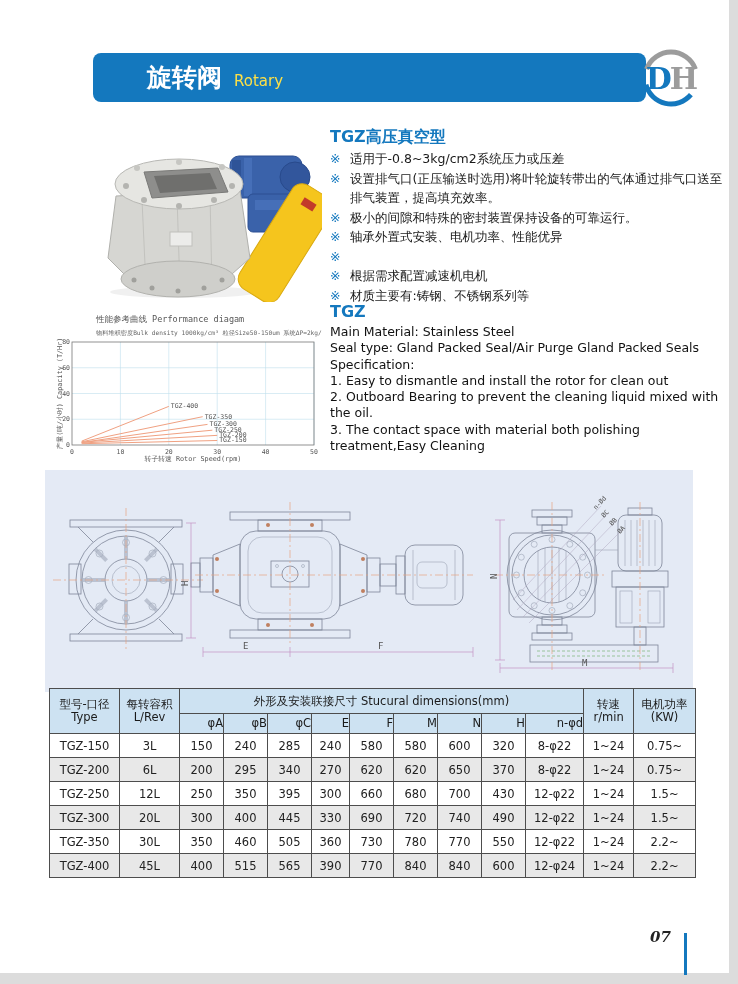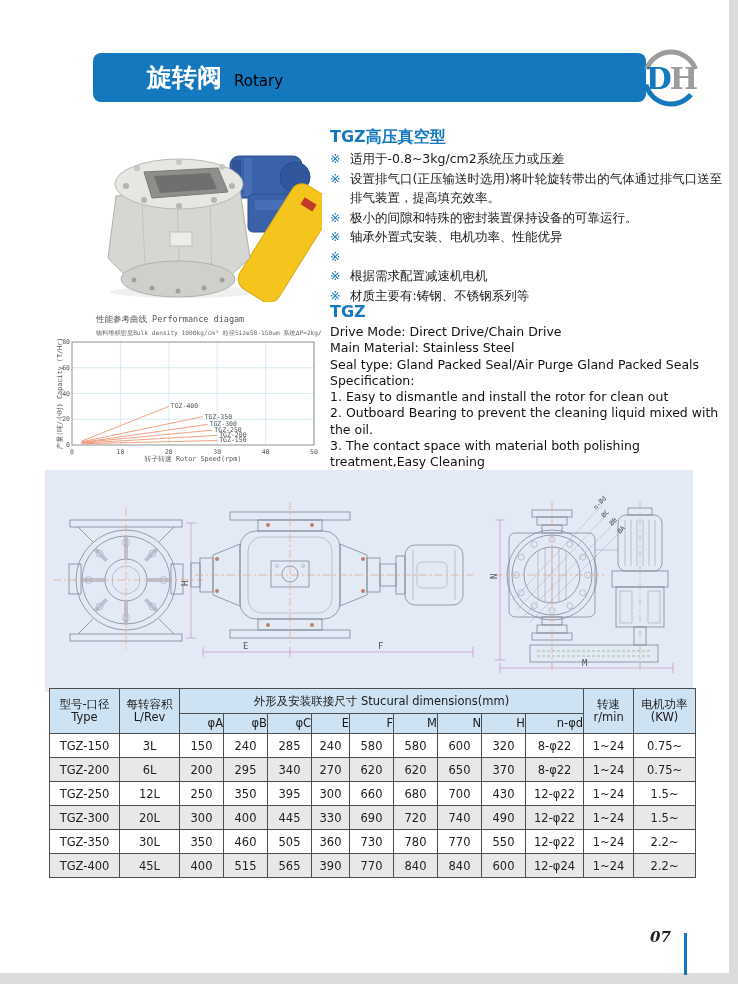--- a/index.html
+++ b/index.html
@@ -6,21 +6,21 @@
   .page{position:relative;width:738px;height:984px;background:#fff;overflow:hidden;
         font-family:"DejaVu Sans","Liberation Sans",sans-serif;color:#1a1a1a;}
   .abs{position:absolute;}
   .edge-right{left:729px;top:0;width:9px;height:984px;background:#dcdcdc;}
   .edge-bottom{left:0;top:973px;width:738px;height:11px;background:#dcdcdc;}
 
   
   .header-bar{left:55px;top:53px;width:553px;height:49px;background:#1478be;border-radius:8px;
               display:flex;align-items:baseline;padding-left:54px;box-sizing:border-box;margin-left:38px;}
   .header-bar .zh{color:#fff;font-size:25px;font-weight:bold;line-height:49px;}
-  .header-bar .en{color:#000000;font-size:15px;margin-left:12px;}
+  .header-bar .en{color:#fde047;font-size:15px;margin-left:12px;}
 
   
   .sec-heading{font-size:16px;font-weight:bold;color:#1478be;}
   .bullets{width:404px;font-size:12.5px;line-height:19.5px;color:#1a1a1a;}
   .bullet{display:flex;}
   .bullet .mark{color:#1478be;flex:0 0 20px;}
   .spec{width:404px;font-size:12.5px;line-height:16.3px;color:#111;}
 
   
   .ct{font-family:"DejaVu Sans Mono","Liberation Mono",monospace;font-size:6.5px;fill:#555;}
@@ -143,21 +143,20 @@
         <span>根据需求配置减速机电机</span>
       </div>
       <div class="bullet">
         <span class="mark">※</span>
         <span>材质主要有:铸钢、不锈钢系列等</span>
       </div>
     </div>
 
   <div class="abs sec-heading" style="left:330px;top:302px;">TGZ</div>
   <div class="abs spec" style="left:330px;top:324px;" id="spec-list">
-      <div>Drive Mode: Direct Drive/Chain Drive</div>
       <div>Main Material: Stainless Steel</div>
       <div>Seal type: Gland Packed Seal/Air Purge Gland Packed Seals</div>
       <div>Specification:</div>
       <div>1. Easy to dismantle and install the rotor for clean out</div>
       <div>2. Outboard Bearing to prevent the cleaning liquid mixed with the oil.</div>
       <div>3. The contact space with material both polishing treatment,Easy Cleaning</div>
     </div>
 
   <div class="abs" style="left:56px;top:310px;">
     <svg id="perf-chart" width="266" height="154" viewBox="0 0 266 154">

